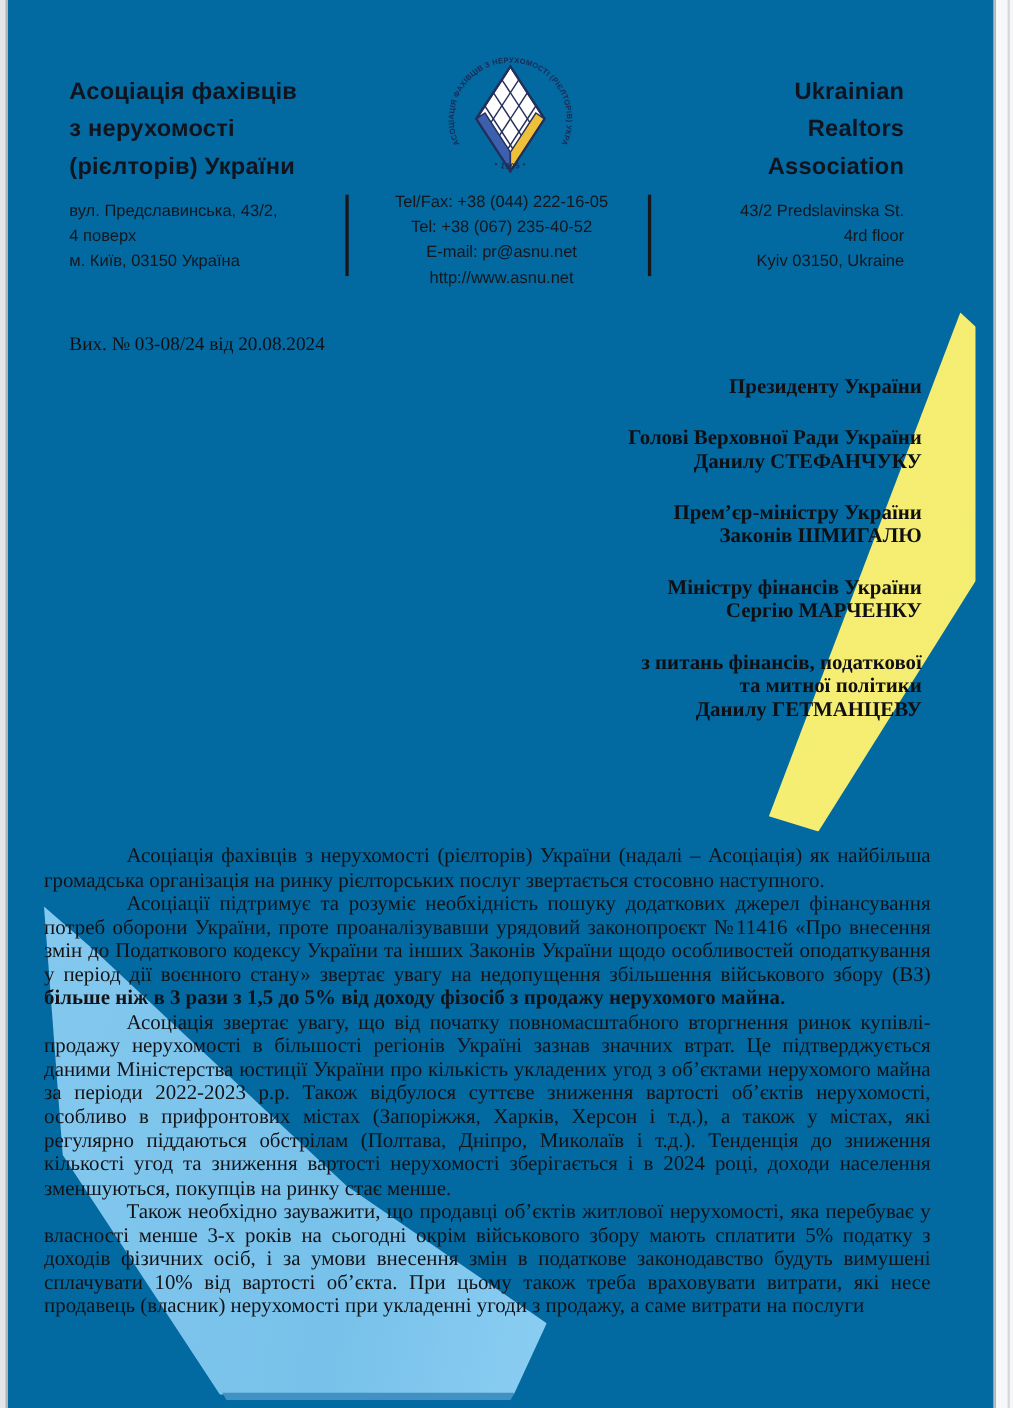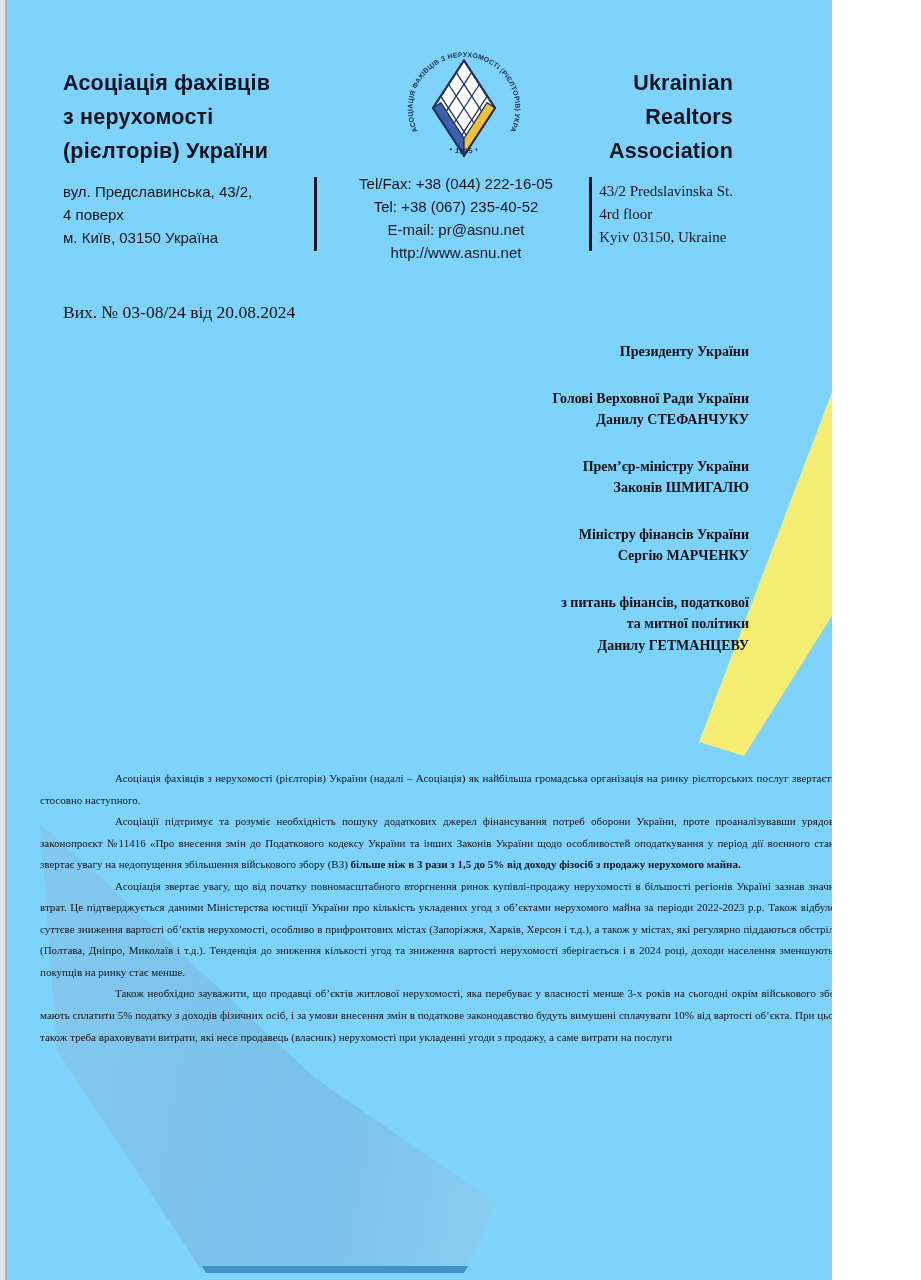--- a/index.html
+++ b/index.html
@@ -1,16 +1,16 @@
 <!DOCTYPE html>
 <html lang="uk"><head>
 <meta charset="utf-8">
 <style>
   html,body{margin:0;padding:0;background:#ffffff;}
-  .page{position:relative;width:832px;height:1280px;background:#7dd3fc;overflow:hidden;
+  .page{position:relative;width:921px;height:1280px;background:#0369a1;overflow:hidden;
         font-family:"Liberation Serif","DejaVu Serif",serif;color:#131317;}
   .abs{position:absolute;}
 
   
   .edge-left{left:0;top:0;width:5px;height:1280px;background:#e4e5e9;border-right:2px solid #aeb2ba;}
   .edge-right-1{left:903px;top:0;width:2px;height:1280px;background:#babec5;}
   .edge-right-2{left:916px;top:0;width:2px;height:1280px;background:#d4d7db;}
   .edge-right-fill{left:905px;top:0;width:16px;height:1280px;background:#f6f7f8;}
 
   
@@ -28,34 +28,34 @@
   .org-title{font-family:"Liberation Sans","DejaVu Sans",sans-serif;font-weight:bold;
              font-size:21.5px;line-height:34px;color:#10141f;letter-spacing:.2px;}
   .org-uk{left:63px;top:66px;}
   .org-en{right:99px;top:66px;text-align:right;}
   .logo-box{left:398px;top:42px;width:132px;height:132px;}
 
   .contact{font-family:"Liberation Sans","DejaVu Sans",sans-serif;font-size:15px;
            line-height:23px;color:#15171c;}
   .contact-left{left:63px;top:180px;}
   .contact-center{left:320px;top:172px;width:272px;text-align:center;}
-  .contact-right{right:99px;top:180px;font-family:Liberation Serif, serif;}
+  .contact-right{right:99px;top:180px;text-align:right;}
   .v-divider{width:2.5px;height:74px;background:#17171b;top:177px;}
   .div-l{left:314px;} .div-r{left:589px;}
 
   .ref-line{left:63px;top:302px;font-size:17.5px;color:#111115;}
 
   
   .addressees{right:83px;top:341px;text-align:right;font-weight:bold;
-              font-size:14px;line-height:21.5px;color:#101014;}
+              font-size:19px;line-height:21.5px;color:#101014;}
   .addr-group{margin:0 0 25px 0;}
 
   
   .body-text{left:40px;top:768px;width:806px;text-align:justify;
-             font-size:11px;line-height:21.55px;color:#131317;}
+             font-size:19px;line-height:21.55px;color:#131317;}
   .body-text p{margin:0;text-indent:75px;}
   .bold-run{font-weight:bold;margin-top:29px;}
 </style>
 </head>
 <body>
 
 <div class="page">
 
   <div class="abs band band-yellow"></div>
   <div class="abs band band-blue"></div>

